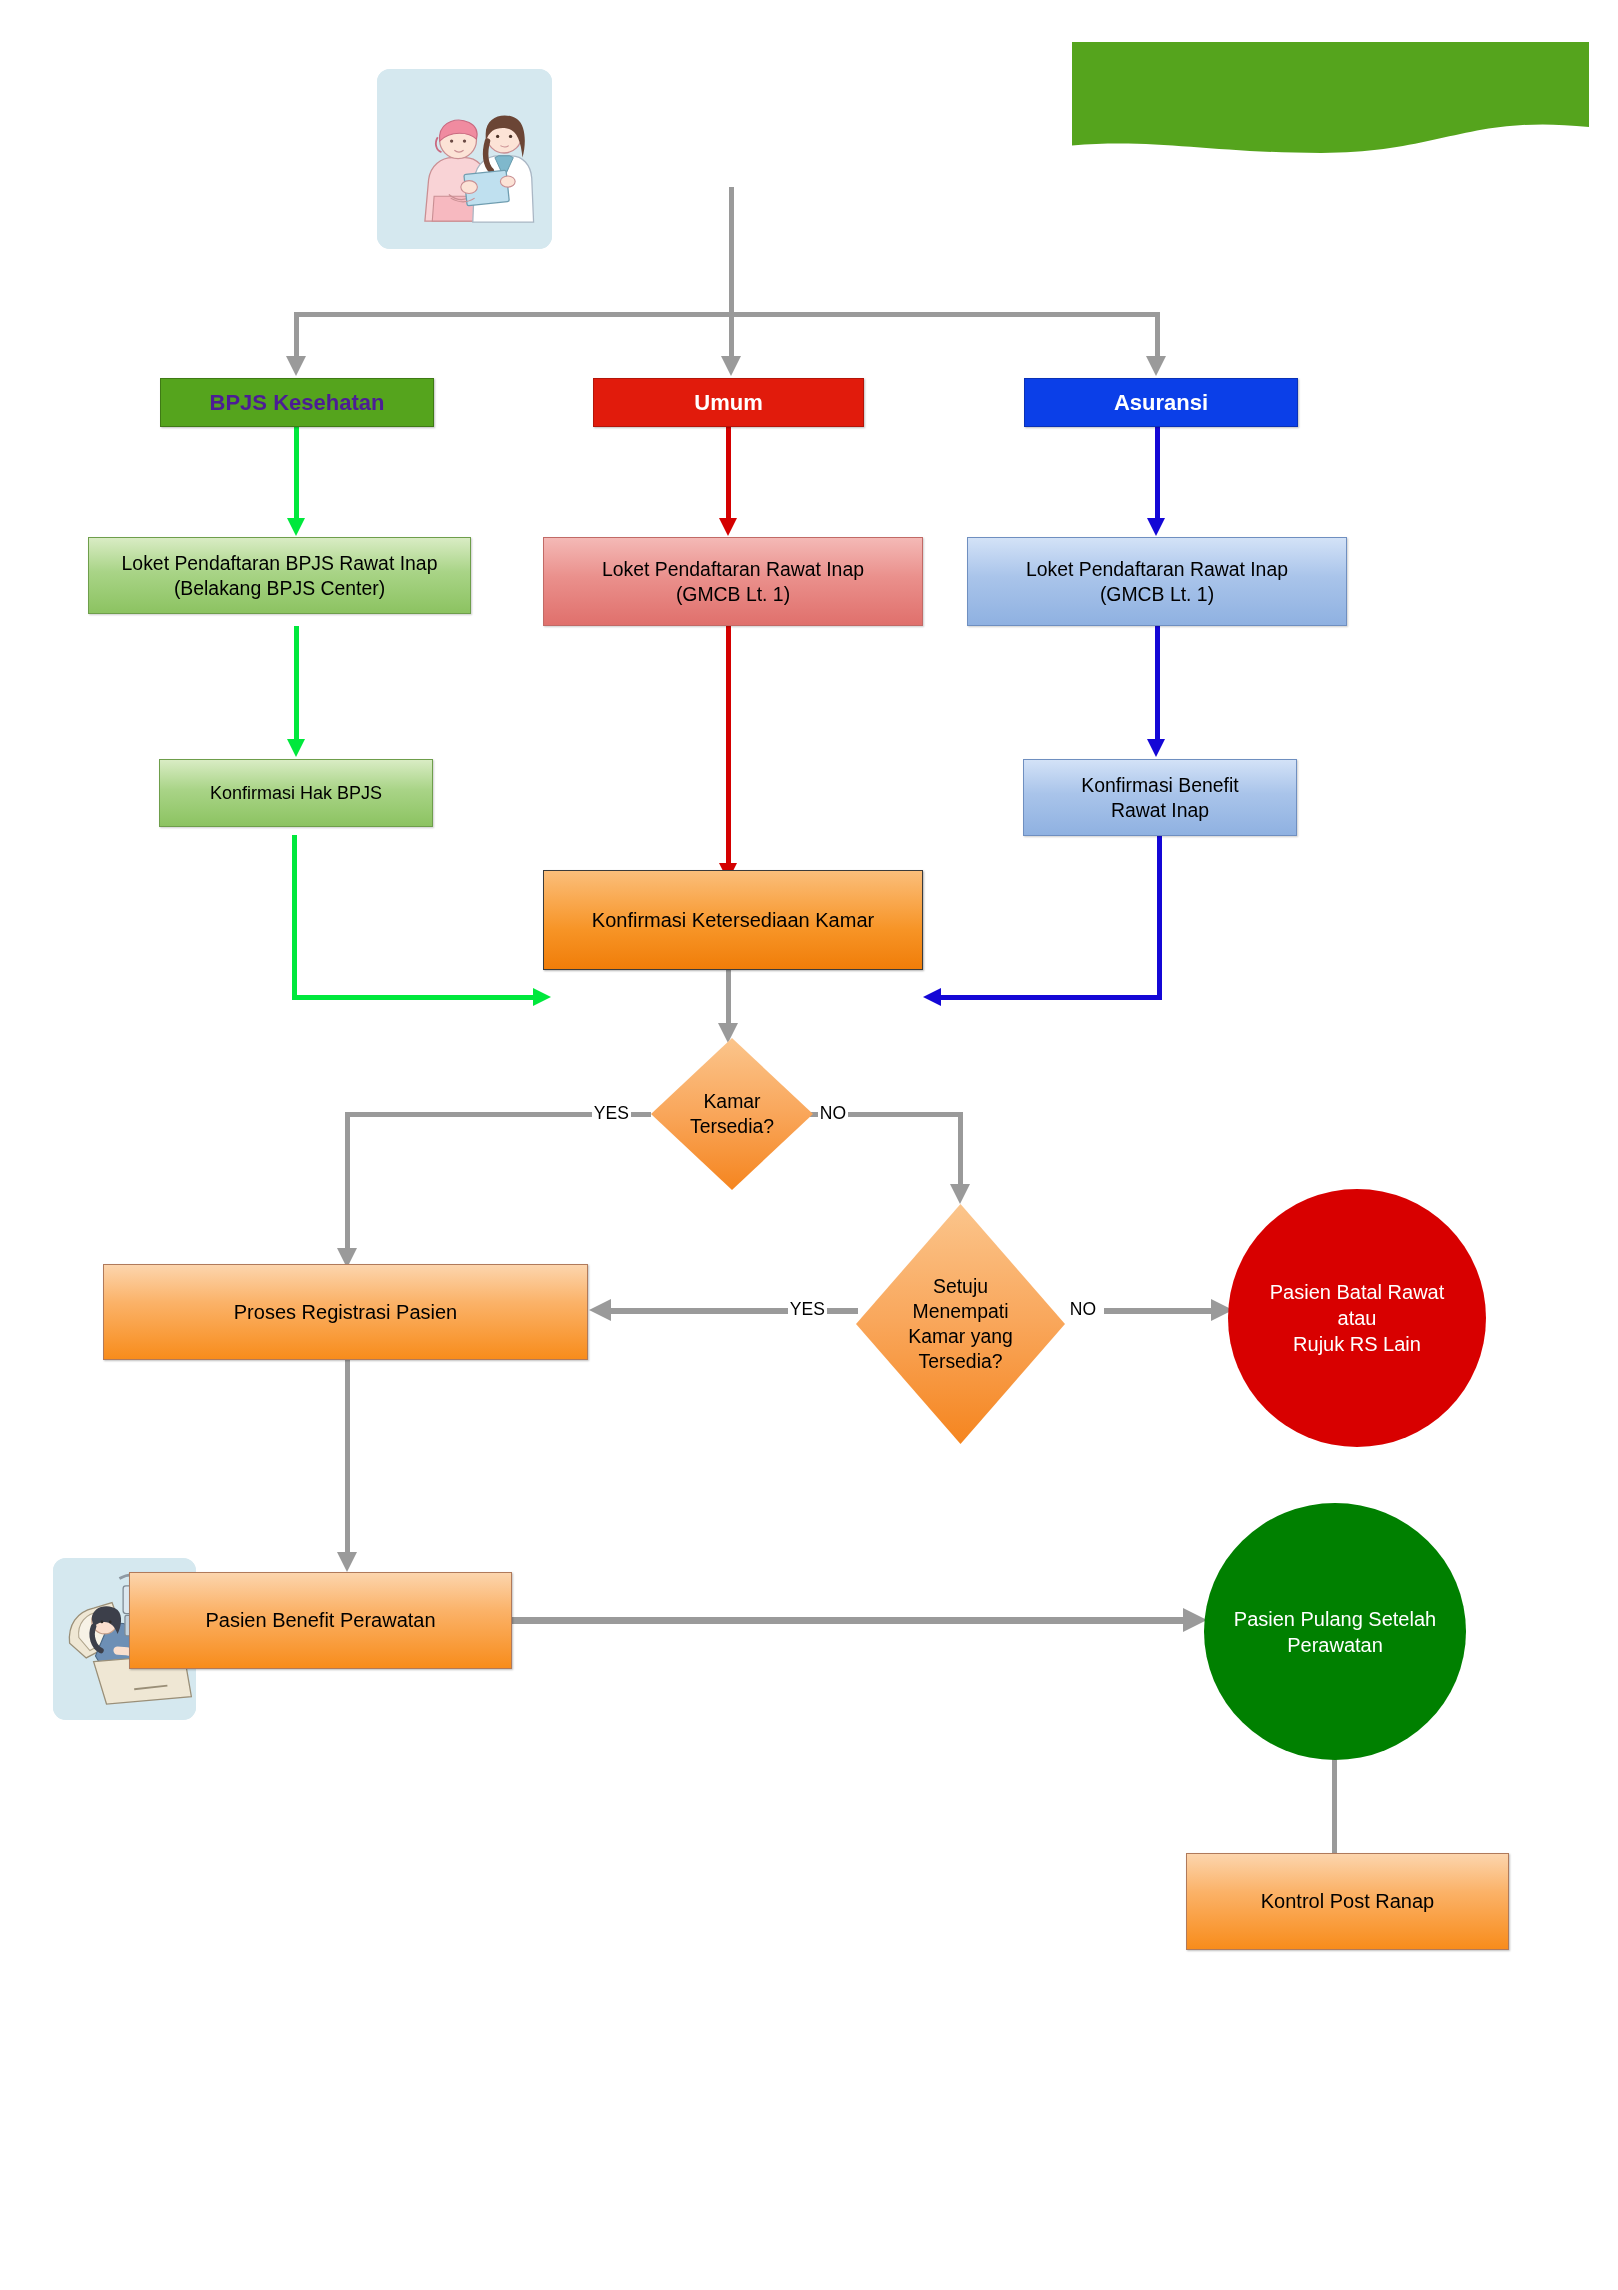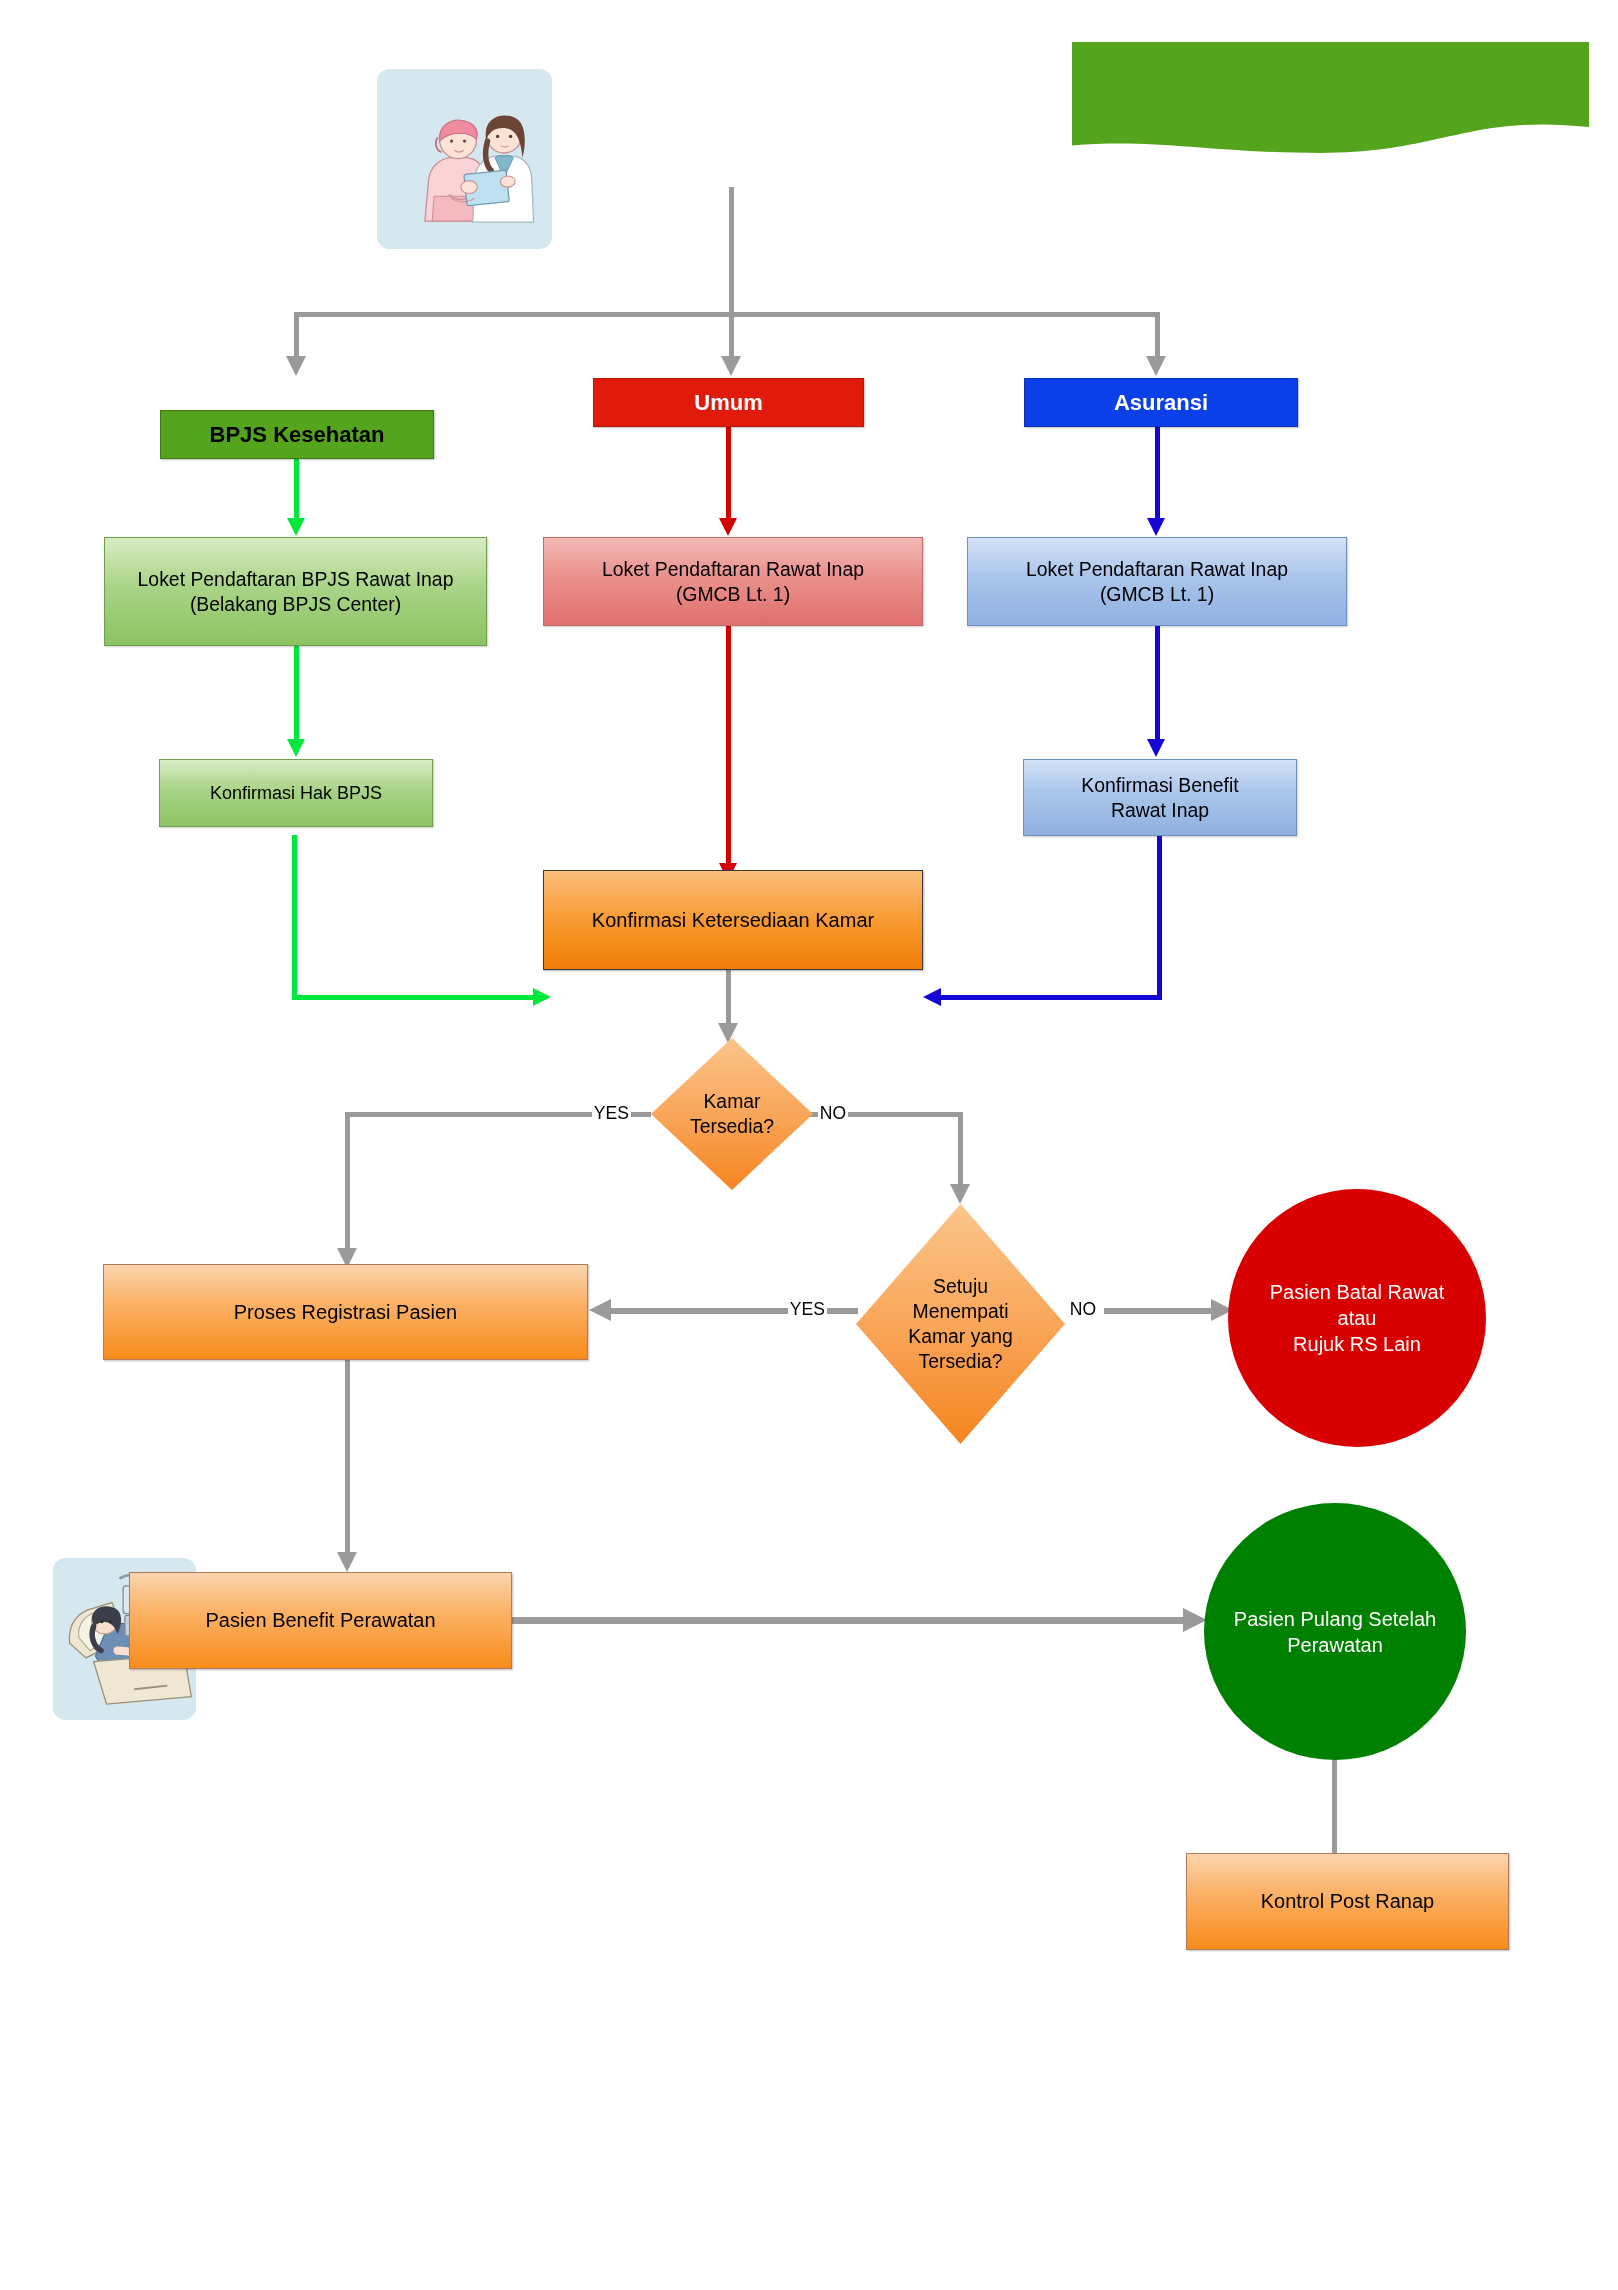--- a/index.html
+++ b/index.html
@@ -39,24 +39,23 @@
   .rect-orange-strong {
     background: linear-gradient(to bottom, #fbbe7a 0%, #f79426 60%, #f07d09 100%);
     border: 0.9px solid #3b3b3b;
     color: #000;
     font-weight: bold;
     box-shadow: 0.9px 0.9px 1.8px rgba(0,0,0,.3);
   }
   .rect-green-head {
     background: #55a41d;
     border: 0.9px solid #3f7a15;
-    color: #000000;
+    color: #4c1d95;
     font-weight: bold;
     box-shadow: 0.9px 0.9px 1.8px rgba(0,0,0,.25);
-    margin-top: 32px;
   }
   .rect-red-head {
     background: #e11b0c;
     border: 0.9px solid #b31509;
     color: #ffffff;
     font-weight: bold;
     box-shadow: 0.9px 0.9px 1.8px rgba(0,0,0,.25);
   }
   .rect-blue-head {
     background: #0b3fe8;
@@ -208,21 +207,21 @@
 
   <div class="seg" style="left:294px; top:427px; width:4.6px; height:92px; background:#00e83c;"></div>
   <div class="ah" style="left:287px; top:518px; border-left:9.2px solid transparent; border-right:9.2px solid transparent; border-top:18.5px solid #00e83c;"></div>
 
   <div class="seg" style="left:726px; top:427px; width:4.6px; height:92px; background:#d40000;"></div>
   <div class="ah" style="left:719px; top:518px; border-left:9.2px solid transparent; border-right:9.2px solid transparent; border-top:18.5px solid #d40000;"></div>
 
   <div class="seg" style="left:1155px; top:427px; width:4.6px; height:92px; background:#1407d6;"></div>
   <div class="ah" style="left:1147px; top:518px; border-left:9.2px solid transparent; border-right:9.2px solid transparent; border-top:18.5px solid #1407d6;"></div>
 
-  <div class="node rect-green-soft" style="left:104px; top:537px; width:383px; height:109px; font-size:19.4px;">
+  <div class="node rect-green-soft" style="left:88px; top:537px; width:383px; height:77px; font-size:19.4px;">
     <span class="lbl" style="white-space:pre-line;">Loket Pendaftaran BPJS Rawat Inap
 (Belakang BPJS Center)</span>
   </div>
   <div class="node rect-red-soft" style="left:543px; top:537px; width:380px; height:89px; font-size:19.4px;">
     <span class="lbl" style="white-space:pre-line;">Loket Pendaftaran Rawat Inap
 (GMCB Lt. 1)</span>
   </div>
   <div class="node rect-blue-soft" style="left:967px; top:537px; width:380px; height:89px; font-size:19.4px;">
     <span class="lbl" style="white-space:pre-line;">Loket Pendaftaran Rawat Inap
 (GMCB Lt. 1)</span>

